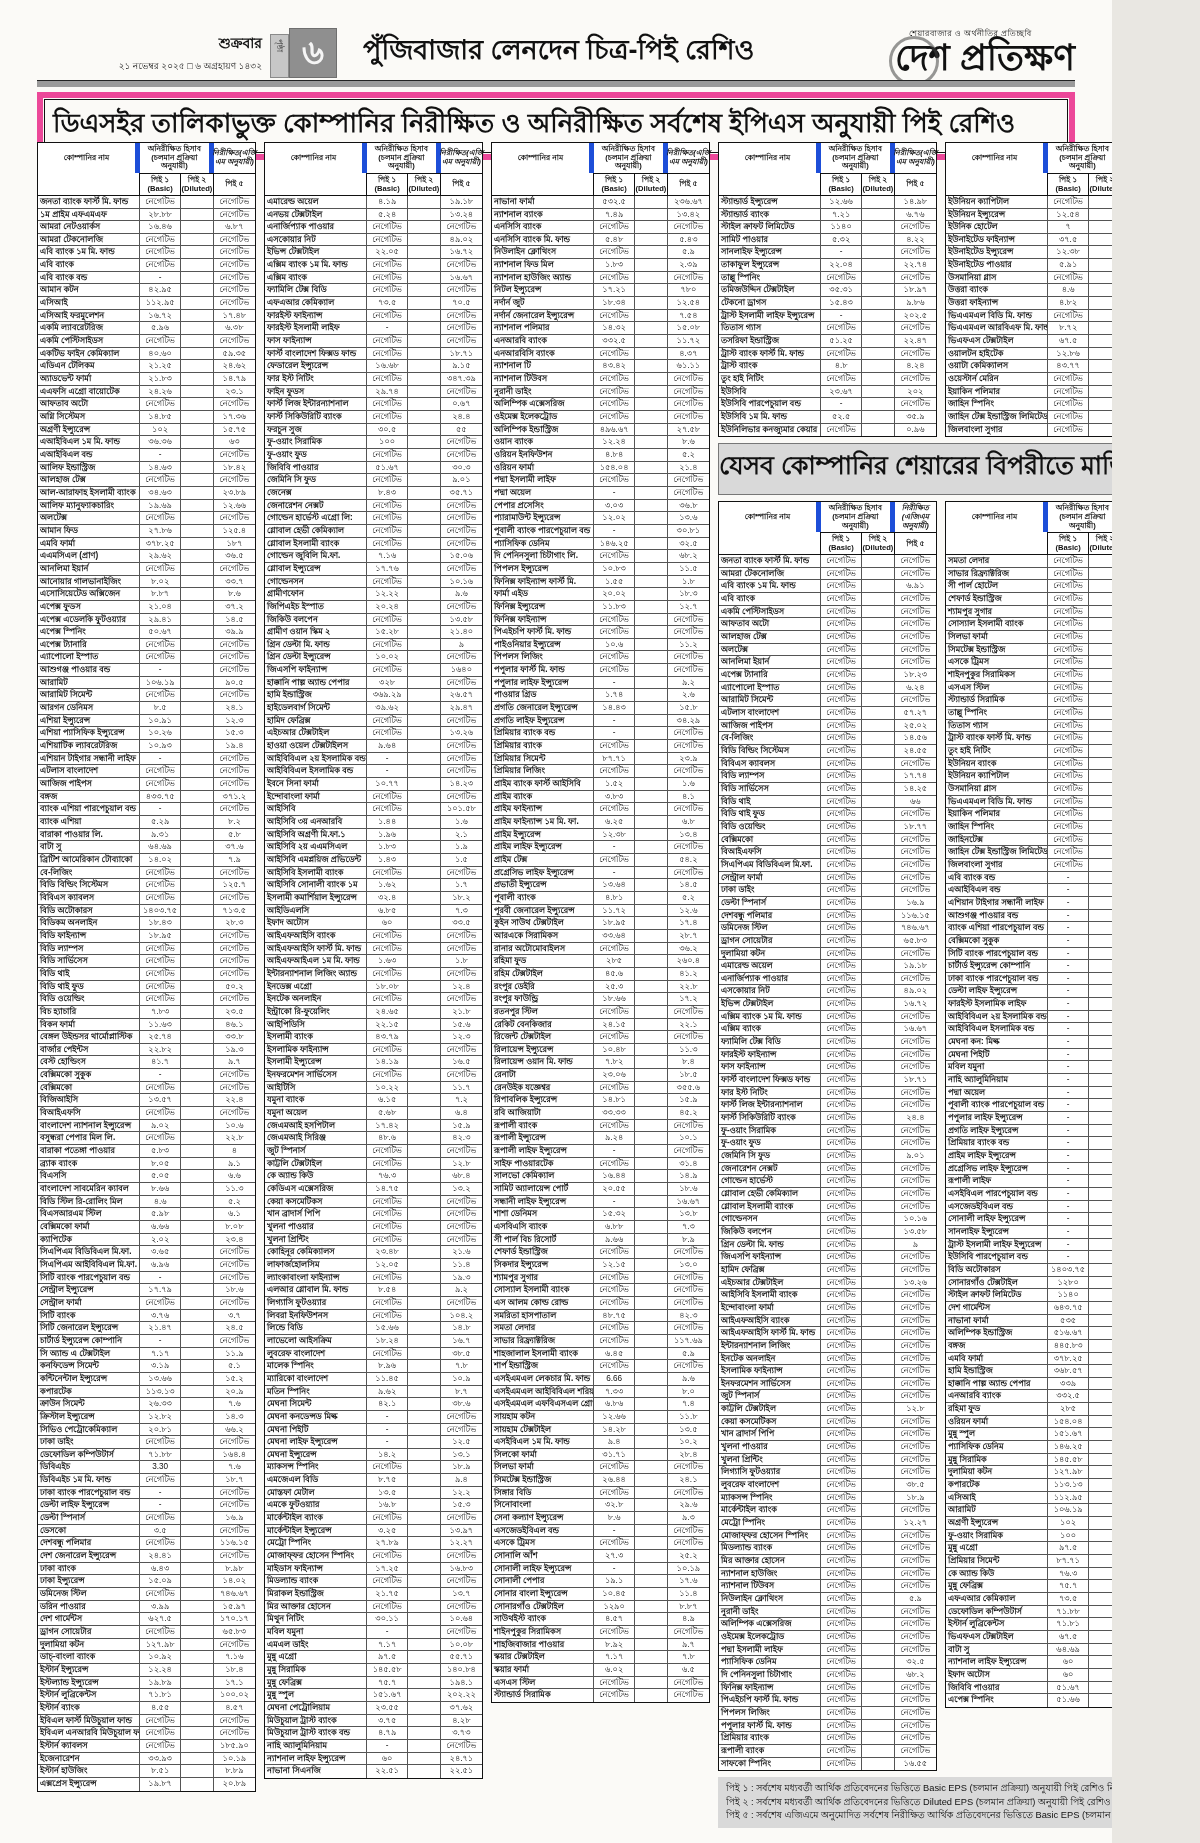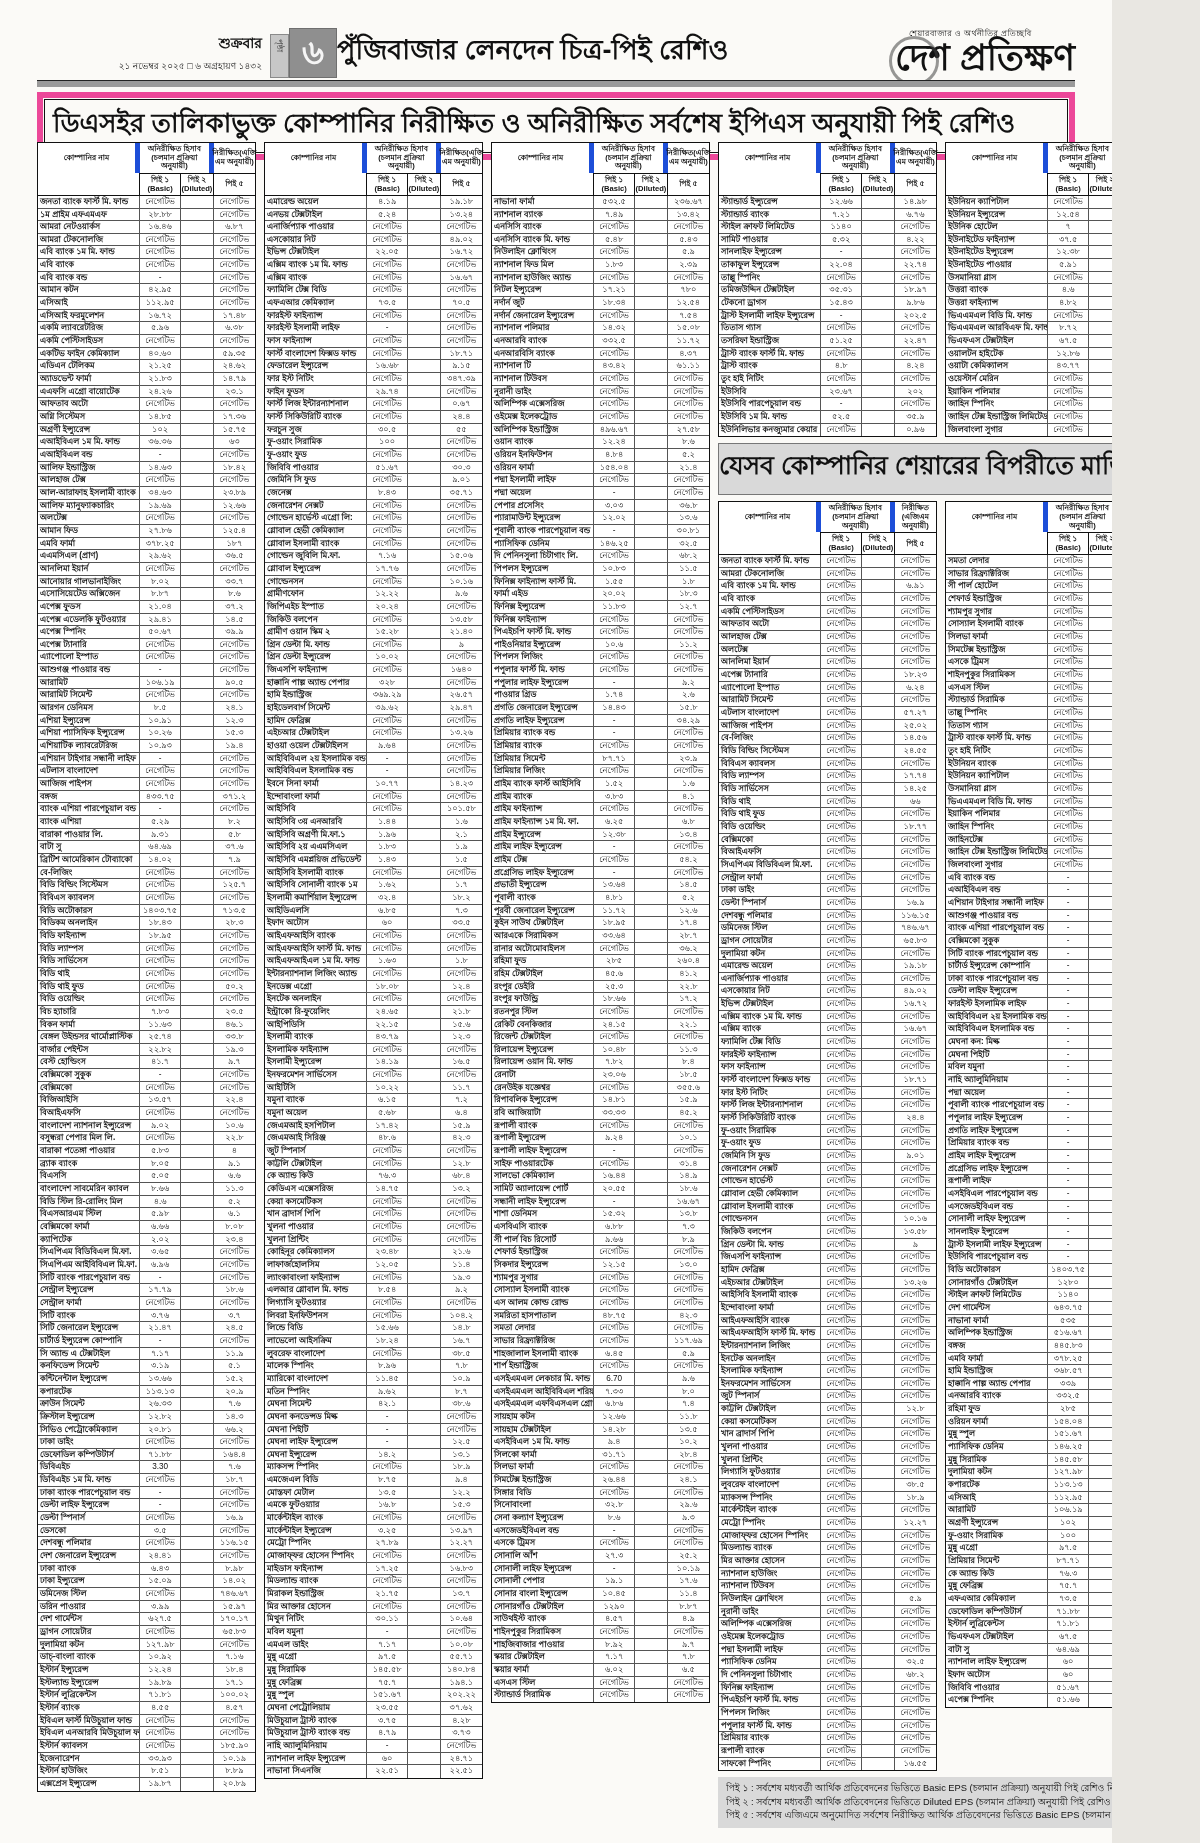--- a/index.html
+++ b/index.html
@@ -9,42 +9,42 @@
   #masthead{position:absolute;top:20px;left:37px;right:37px;height:58px;}
   .mh-flex{display:flex;align-items:flex-end;height:100%;}
   .dateblock{width:225px;text-align:right;padding-bottom:4px;}
   .weekday{font-size:14px;font-weight:bold;}
   .dateline{font-size:9px;margin-top:3px;white-space:nowrap;}
   .pagebox-wrap{display:flex;align-items:flex-end;margin-left:8px;}
   .pagelabel{background:#c7c7c7;color:#222;font-size:8px;writing-mode:vertical-rl;
              padding:4px 2px;height:34px;border:1px solid #8a8a8a;}
   .pagenum{background:#8f8f8f;color:#f5f5f5;font-size:34px;font-weight:bold;line-height:1;
            padding:6px 12px 8px 12px;border:1px solid #6f6f6f;}
-  .section-title{font-size:27px;font-weight:bold;padding-bottom:4px;white-space:nowrap;}
+  .section-title{font-size:27px;font-weight:bold;margin-left:26px;padding-bottom:4px;white-space:nowrap;}
   .logoblock{margin-left:auto;text-align:right;padding-bottom:2px;}
   .tagline{font-size:8px;letter-spacing:.5px;text-align:left;margin-left:14px;}
   .papername{font-size:36px;font-weight:bold;line-height:1;position:relative;}
   .papername .mark{position:absolute;left:-6px;top:-4px;width:44px;height:44px;border:3px solid #444;
                    border-radius:50%;opacity:.55;}
   #rule{position:absolute;top:80px;left:37px;right:37px;height:6px;
         border-top:1px solid #222;background:linear-gradient(#9a9a9a,#9a9a9a);}
   
   #headline{position:absolute;top:92px;left:37px;right:37px;border:6px solid #ec4899;
             box-shadow:0 0 0 1px #fbfaf7 inset,0 0 0 2px #111 inset;
             font-size:26px;font-weight:bold;padding:5px 10px 7px 10px;white-space:nowrap;overflow:hidden;}
   
   #cols{position:absolute;top:142px;left:37px;right:37px;display:flex;gap:8px;align-items:flex-start;}
   .col{width:219px;flex:0 0 auto;}
   .dblcol{width:446px;flex:0 0 auto;}
   .ptable{border:1px solid #111;background:#fff;}
   .thead{font-weight:bold;text-align:center;border-bottom:1px solid #111;}
   .h-top{display:grid;grid-template-columns:47% 34% 19%;}
   .h-top>div{padding:2px 1px;font-size:7.6px;line-height:1.15;border-right:5px solid #1d4ed8;
              display:flex;align-items:center;justify-content:center;}
-  .h-top>div:last-child{border-right:none;}
+  .h-top>div:last-child{border-right:none;font-style:italic;}
   .h-bottom{display:grid;grid-template-columns:47% 19% 15% 19%;}
   .h-bottom>div{padding:2px 0;font-size:7.6px;line-height:1.1;border-right:1px solid #111;border-top:1px solid #111;
                 display:flex;align-items:center;justify-content:center;}
   .h-bottom>div:first-child{border-top:none;font-size:11px;}
   .h-bottom>div:last-child{border-right:none;}
   .tbody{display:grid;}
   .trow{display:grid;grid-template-columns:47% 19% 15% 19%;height:12.67px;box-sizing:border-box;
         border-bottom:1px solid #555;}
   .trow:last-child{border-bottom:none;}
   .trow>div{overflow:hidden;white-space:nowrap;box-sizing:border-box;border-right:1px solid #555;
@@ -2200,21 +2200,21 @@
               <div class="c-num">৫.৯</div>
             </div>
             <div class="trow">
               <div class="c-name">শার্প ইন্ডাস্ট্রিজ</div>
               <div class="c-num">নেগেটিভ</div>
               <div class="c-num"></div>
               <div class="c-num">নেগেটিভ</div>
             </div>
             <div class="trow">
               <div class="c-name">এসইএমএল লেকচার মি. ফান্ড</div>
-              <div class="c-num">6.70</div>
+              <div class="c-num">6.66</div>
               <div class="c-num"></div>
               <div class="c-num">৯.৬</div>
             </div>
             <div class="trow">
               <div class="c-name">এসইএমএল আইবিবিএল শরিয়াহ</div>
               <div class="c-num">৭.৩৩</div>
               <div class="c-num"></div>
               <div class="c-num">৮.০</div>
             </div>
             <div class="trow">

